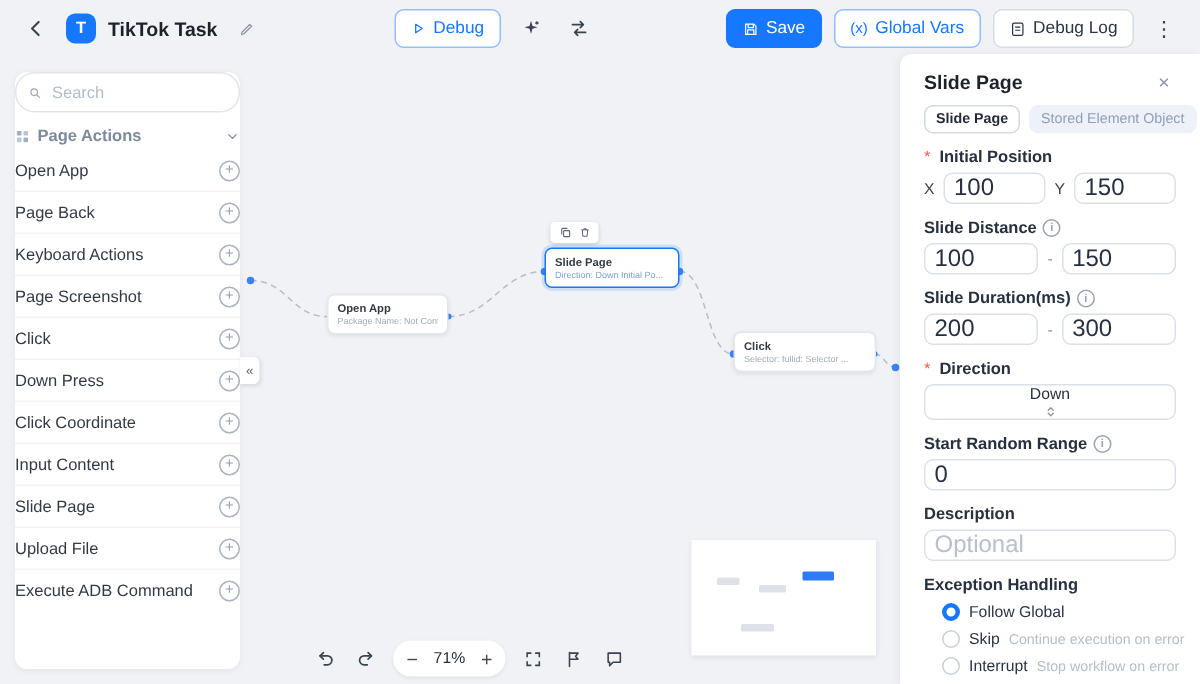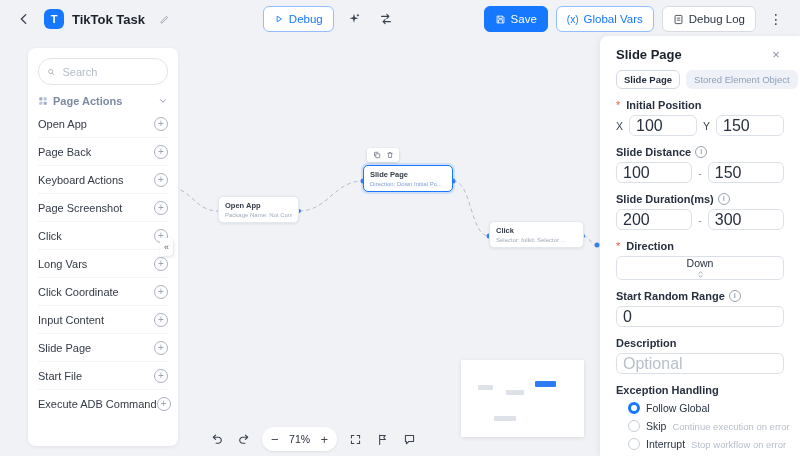--- a/index.html
+++ b/index.html
@@ -15,22 +15,22 @@
   .logo{width:20px;height:20px;border-radius:6px;background:#1677ff;color:#fff;font-size:11px;
        font-weight:700;display:flex;align-items:center;justify-content:center;}
   .htitle{font-size:13px;font-weight:700;color:#1c222b;}
   .btn{display:inline-flex;align-items:center;gap:5px;height:24px;padding:0 10px;border-radius:6px;
        font-size:11.5px;background:#fff;border:1px solid #d7dce3;color:#2a3442;cursor:pointer;white-space:nowrap;}
   .btn.primary{background:#1677ff;border-color:#1677ff;color:#fff;}
   .btn.ghost-blue{border-color:#94bdff;color:#1677ff;}
   .kebab::before{content:"⋮";font-size:14px;}
   .gvar-ico::before{content:"(x)";font-size:10px;}
   
-  .sidebar{position:absolute;left:28px;top:48px;width:150px;bottom:10px;background:#fff;border-radius:8px;
-       box-shadow:0 1px 4px rgba(15,23,42,.06);padding:10px;box-sizing:border-box;z-index:4;}
+  .sidebar{position:absolute;left:10px;top:48px;width:150px;bottom:10px;background:#fff;border-radius:8px;
+       box-shadow:0 1px 4px rgba(15,23,42,.06);box-sizing:border-box;z-index:4;}
   .search{height:25px;border:1px solid #e1e5ea;border-radius:13px;display:flex;align-items:center;
        gap:5px;padding:0 8px;color:#9aa3b0;}
   .search input{border:0;outline:0;width:100%;font-size:11px;font-family:inherit;color:#27303e;background:transparent;}
   .search input::placeholder{color:#b3bcc9;}
   .sect{margin-top:10px;display:flex;align-items:center;gap:5px;color:#7c8aa0;font-size:11px;cursor:pointer;font-weight:bold;}
   .sect .chev{margin-left:auto;}
   .alist{margin-top:3px;}
   .aitem{height:27px;display:flex;align-items:center;justify-content:space-between;font-size:11px;
        color:#333a45;border-bottom:1px solid #f2f4f7;cursor:pointer;white-space:nowrap;}
   .aitem:last-child{border-bottom:0;}
@@ -202,37 +202,37 @@
       </div>
     <div class="aitem">
         <span>Page Screenshot</span>
         <span class="plus-icon"></span>
       </div>
     <div class="aitem">
         <span>Click</span>
         <span class="plus-icon"></span>
       </div>
     <div class="aitem">
-        <span>Long Vars</span>
+        <span>Down Press</span>
         <span class="plus-icon"></span>
       </div>
     <div class="aitem">
         <span>Click Coordinate</span>
         <span class="plus-icon"></span>
       </div>
     <div class="aitem">
         <span>Input Content</span>
         <span class="plus-icon"></span>
       </div>
     <div class="aitem">
         <span>Slide Page</span>
         <span class="plus-icon"></span>
       </div>
     <div class="aitem">
-        <span>Start File</span>
+        <span>Upload File</span>
         <span class="plus-icon"></span>
       </div>
     <div class="aitem">
         <span>Execute ADB Command</span>
         <span class="plus-icon"></span>
       </div>
   </div>
 </div>
 <div class="collapse"></div>
 

